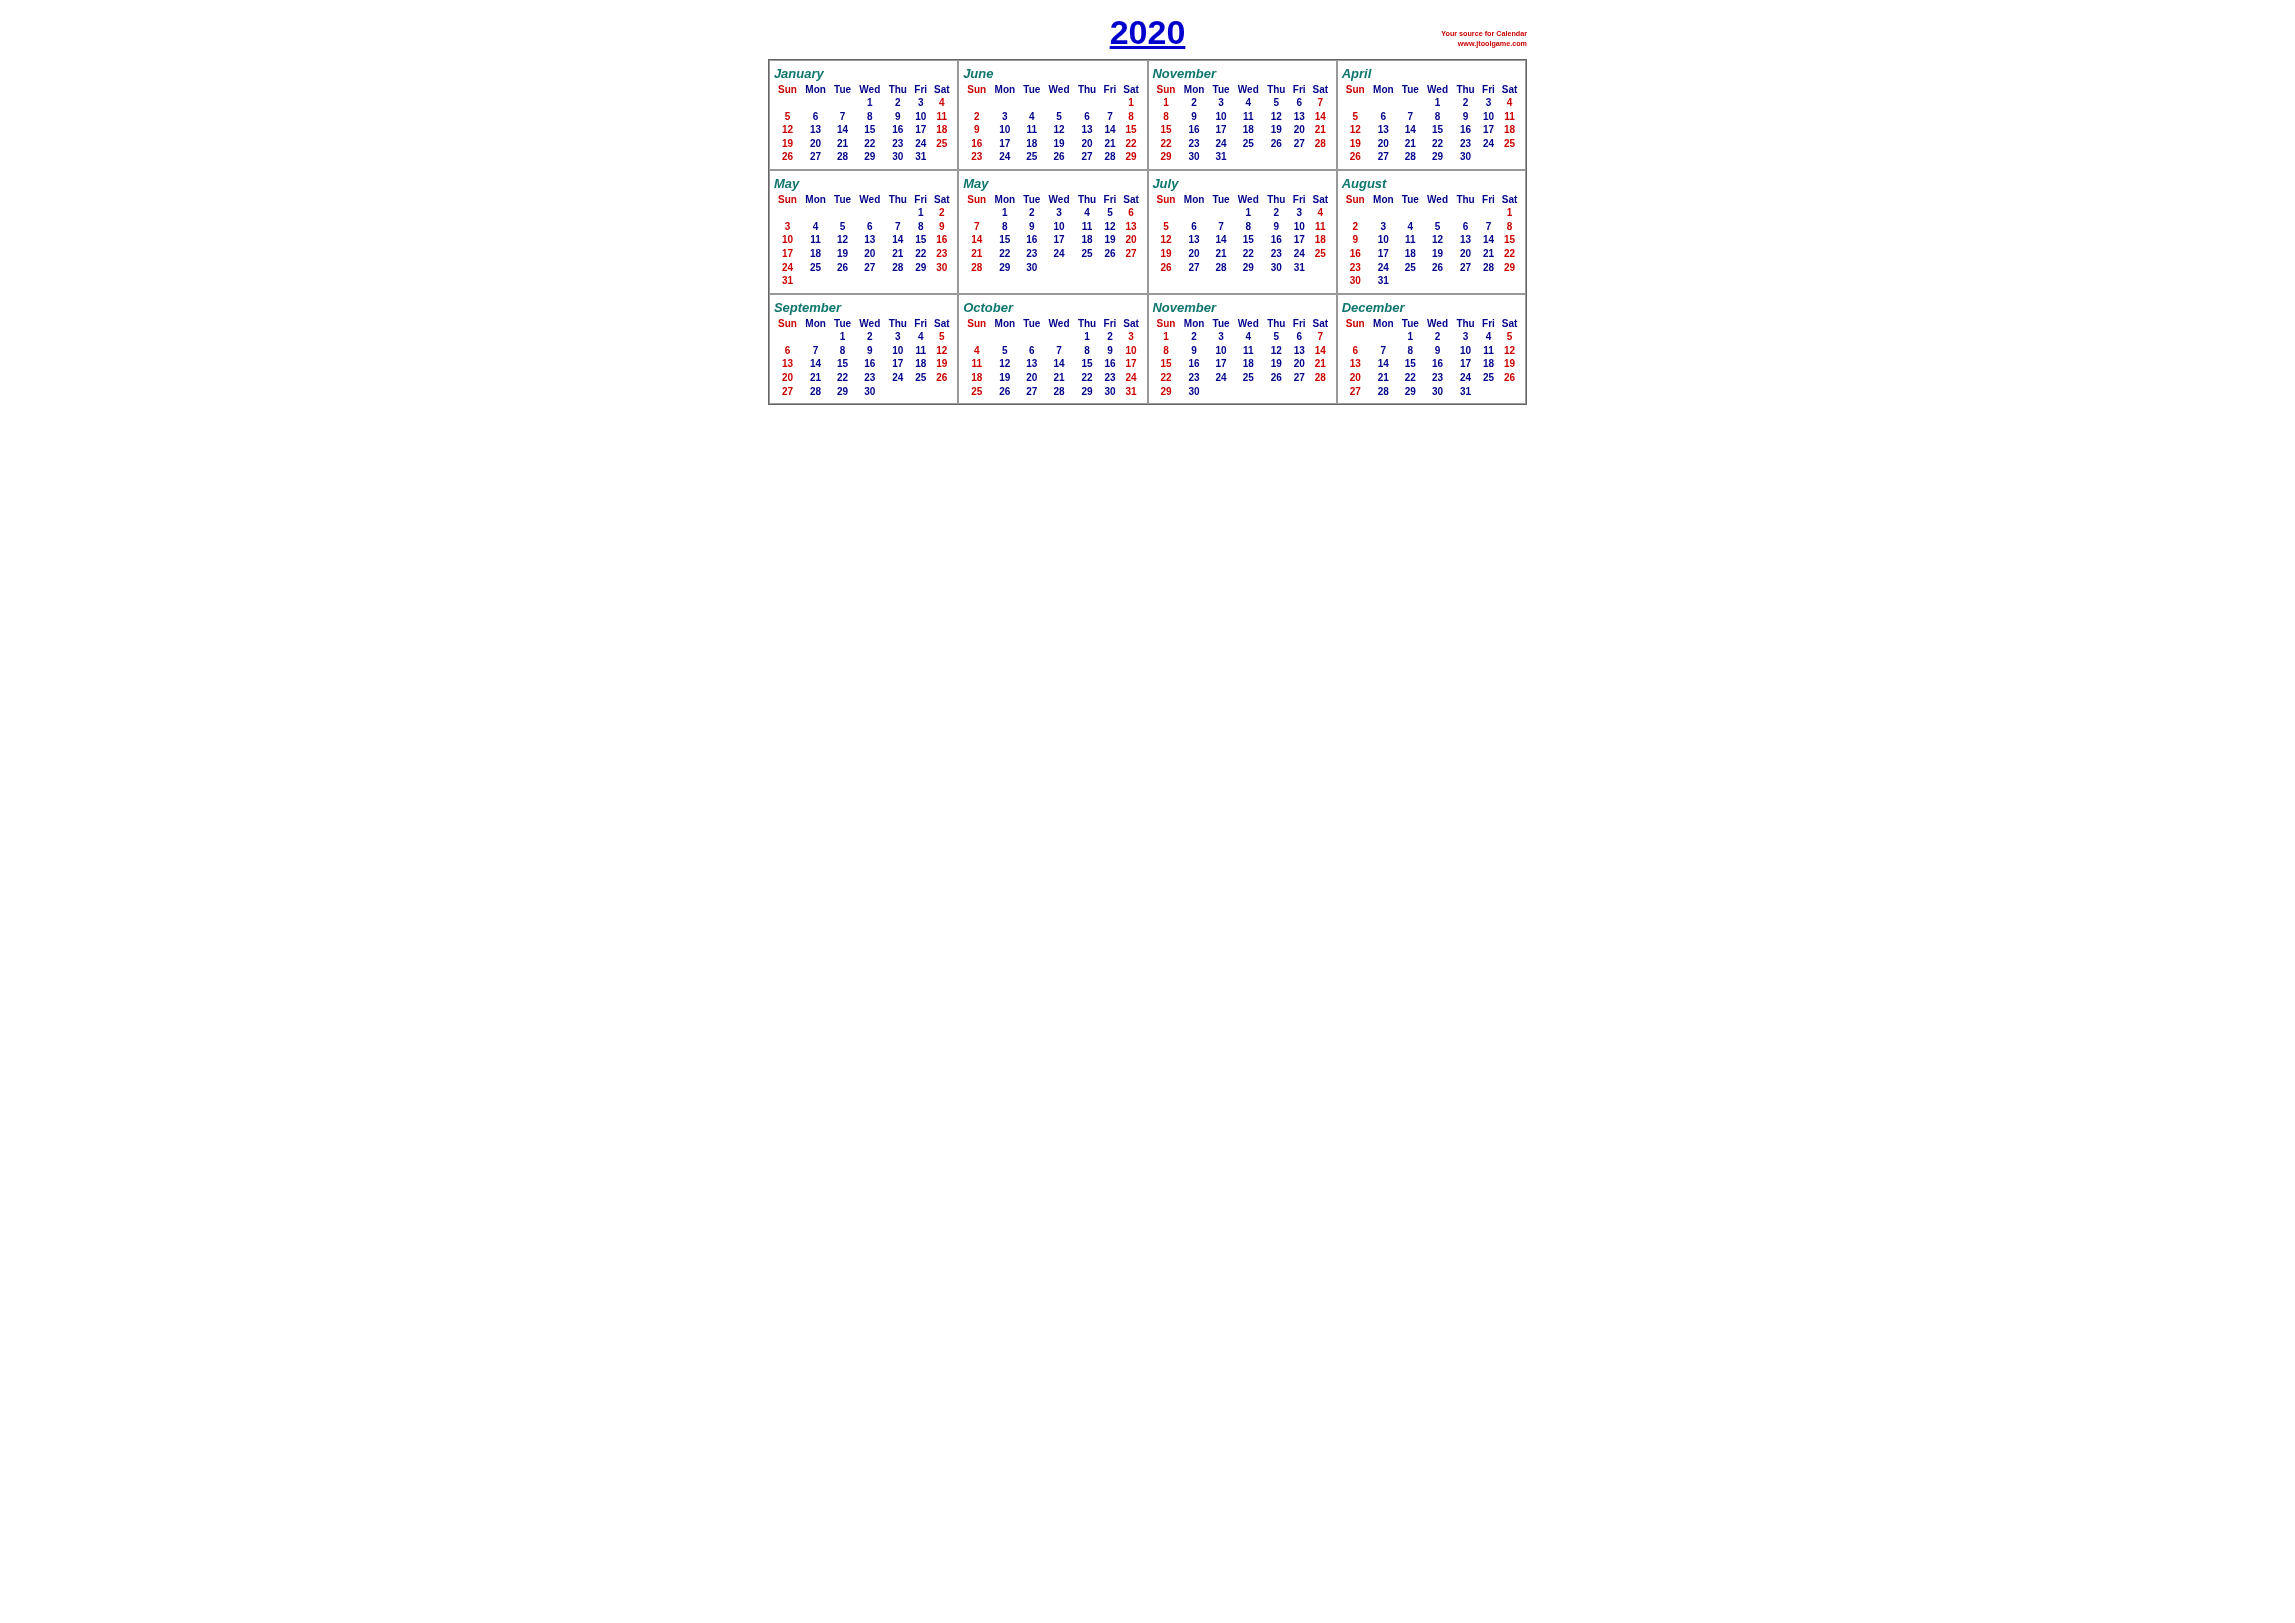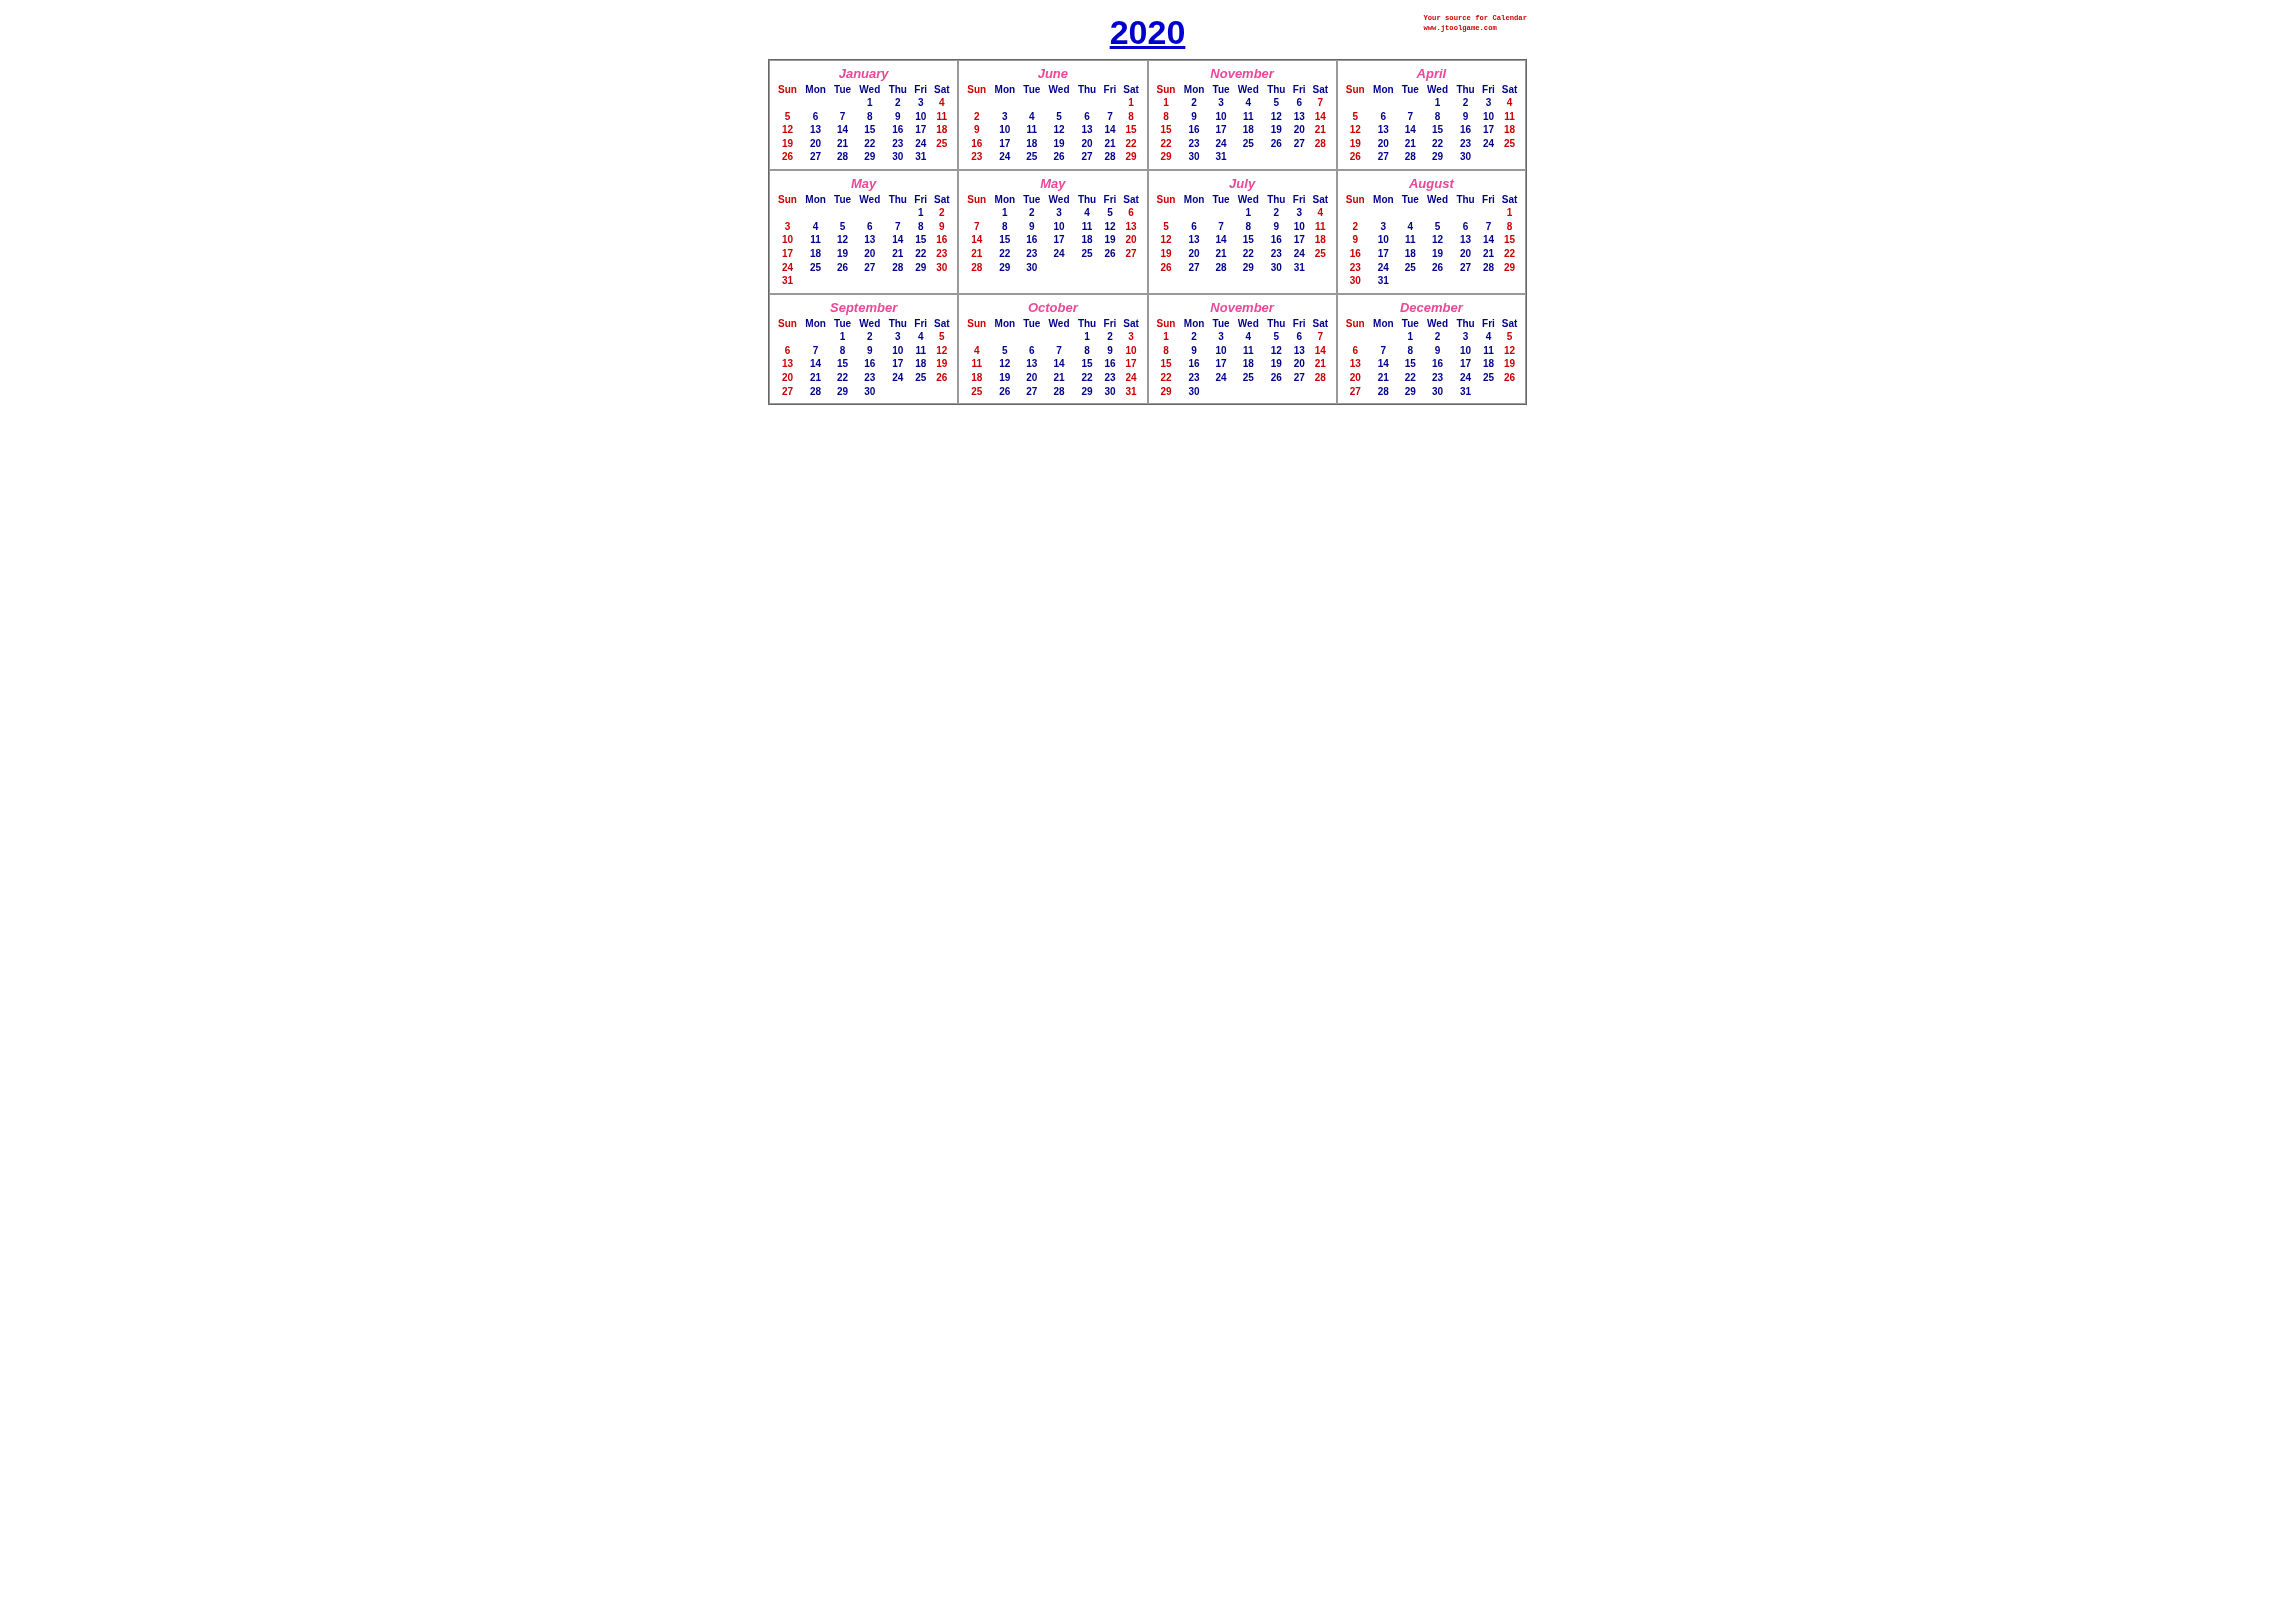--- a/index.html
+++ b/index.html
@@ -22,44 +22,42 @@
       font-size: 34px;
       font-weight: bold;
       color: #0000cc;
       text-align: center;
       flex: 1;
       text-decoration: underline;
     }
     .site-info {
       position: absolute;
       right: 0;
-      top: 0;
-      text-align: left;
+      top: 16px;
+      text-align: right;
       font-size: 7.2px;
       color: #cc0000;
       font-weight: bold;
       line-height: 1.4;
-      font-family: Liberation Mono, monospace;
     }
     .calendar-grid {
       display: grid;
       grid-template-columns: repeat(4, 1fr);
       gap: 0;
       border: 0.7px solid #666;
     }
     .month-block {
       border: 0.7px solid #999;
       padding: 5.2px 3.9px;
     }
     .month-name {
-      text-align: center;
       font-size: 13px;
       font-style: italic;
       font-weight: bold;
-      color: #ec4899;
+      color: #0f766e;
       margin-bottom: 2.6px;
     }
     .month-table {
       width: 100%;
       border-collapse: collapse;
       font-size: 10px;
     }
     .month-table th {
       text-align: center;
       padding: 0.7px 1.3px;

